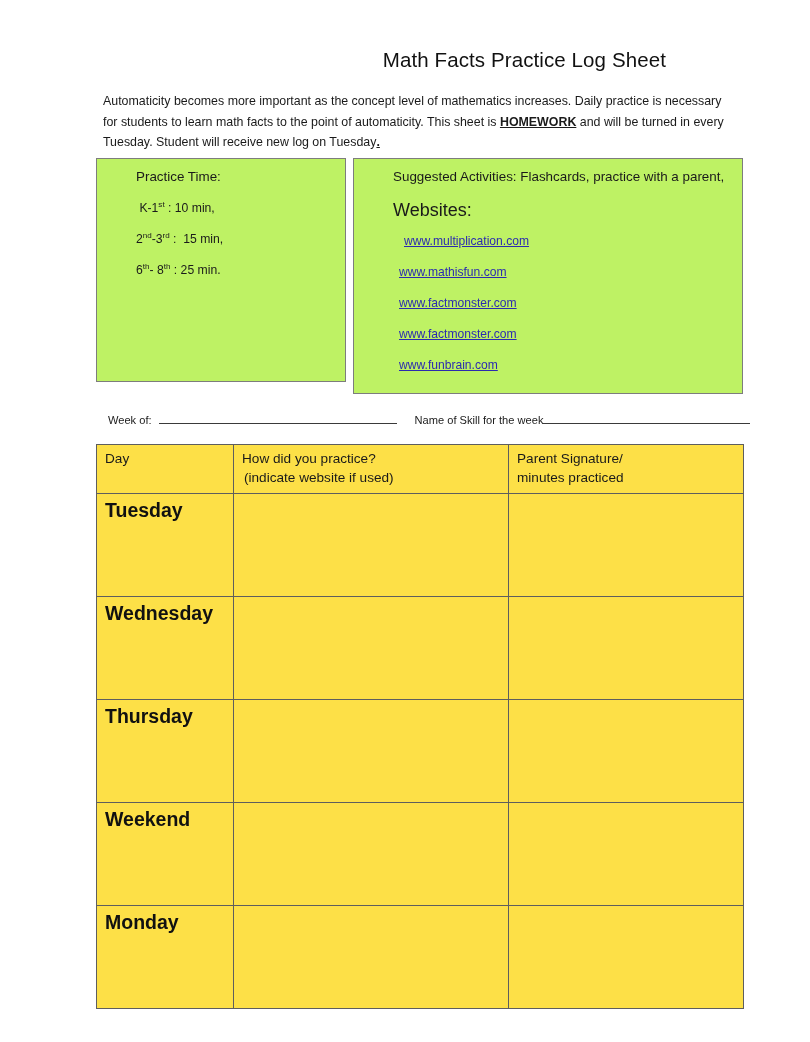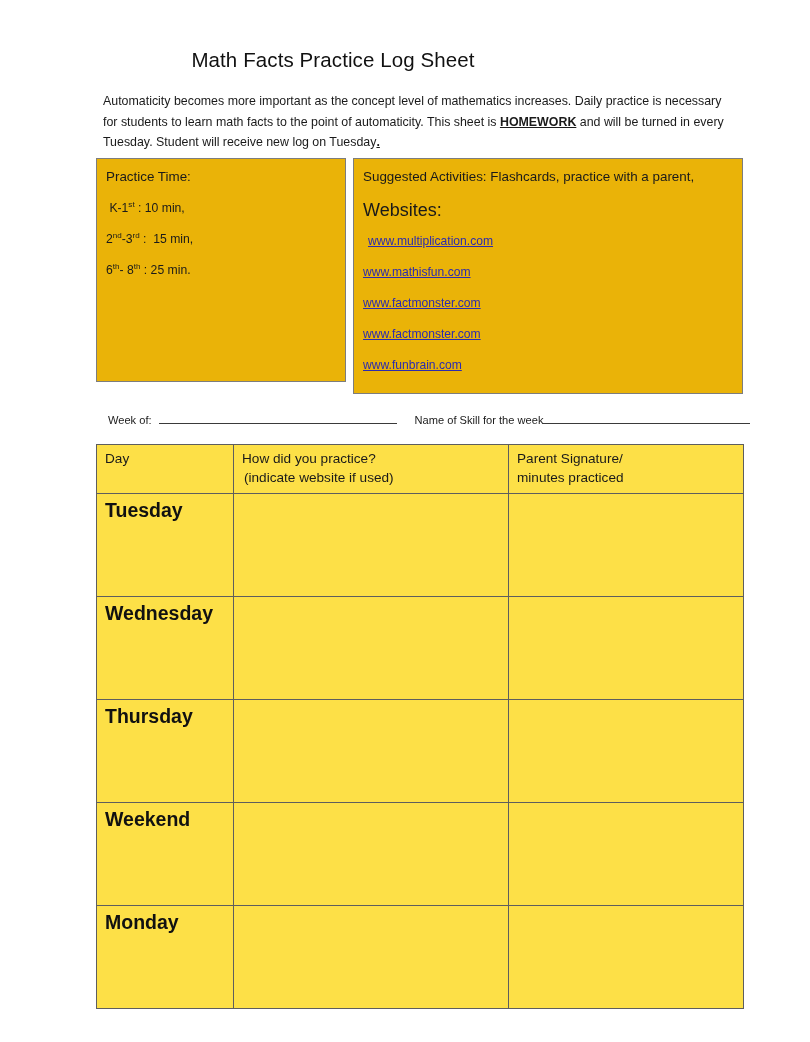--- a/index.html
+++ b/index.html
@@ -21,21 +21,21 @@
     inset: 0;
     background: #ffffff;
   }
 
   
   .doc-title {
     position: absolute;
     left: 0;
     top: 48px;
     width: 666px;
-    text-align: center;
+    text-align: right;
     font-size: 20.5px;
     font-weight: 400;
     letter-spacing: 0.1px;
     color: #111111;
   }
 
   
   .intro {
     position: absolute;
     left: 103px;
@@ -45,22 +45,23 @@
     line-height: 20.6px;
     color: #1a1a1a;
     text-align: left;
   }
   .intro b { font-weight: 700; text-decoration: underline; }
 
   
   .info-box {
     position: absolute;
     border: 1.3px solid #7d7d7d;
-    background: #eab308;
+    background: #bef264;
     box-sizing: border-box;
+    padding-left: 30px;
   }
   .box-practice {
     left: 96px;
     top: 158px;
     width: 250px;
     height: 224px;
   }
   .box-activities {
     left: 353px;
     top: 158px;
@@ -93,20 +94,21 @@
   .websites-label {
     font-size: 18px;
     line-height: 16px;
     margin: 16px 0 14px 0;
     color: #1a1a1a;
   }
 
   .link-row {
     margin-bottom: 14px;
     line-height: 15px;
+    margin-left: 6px;
   }
   .site-link {
     font-size: 12.1px;
     color: #2b2bb0;
     text-decoration: underline;
     cursor: pointer;
   }
   .link-row.indented { padding-left: 5px; }
 
   

